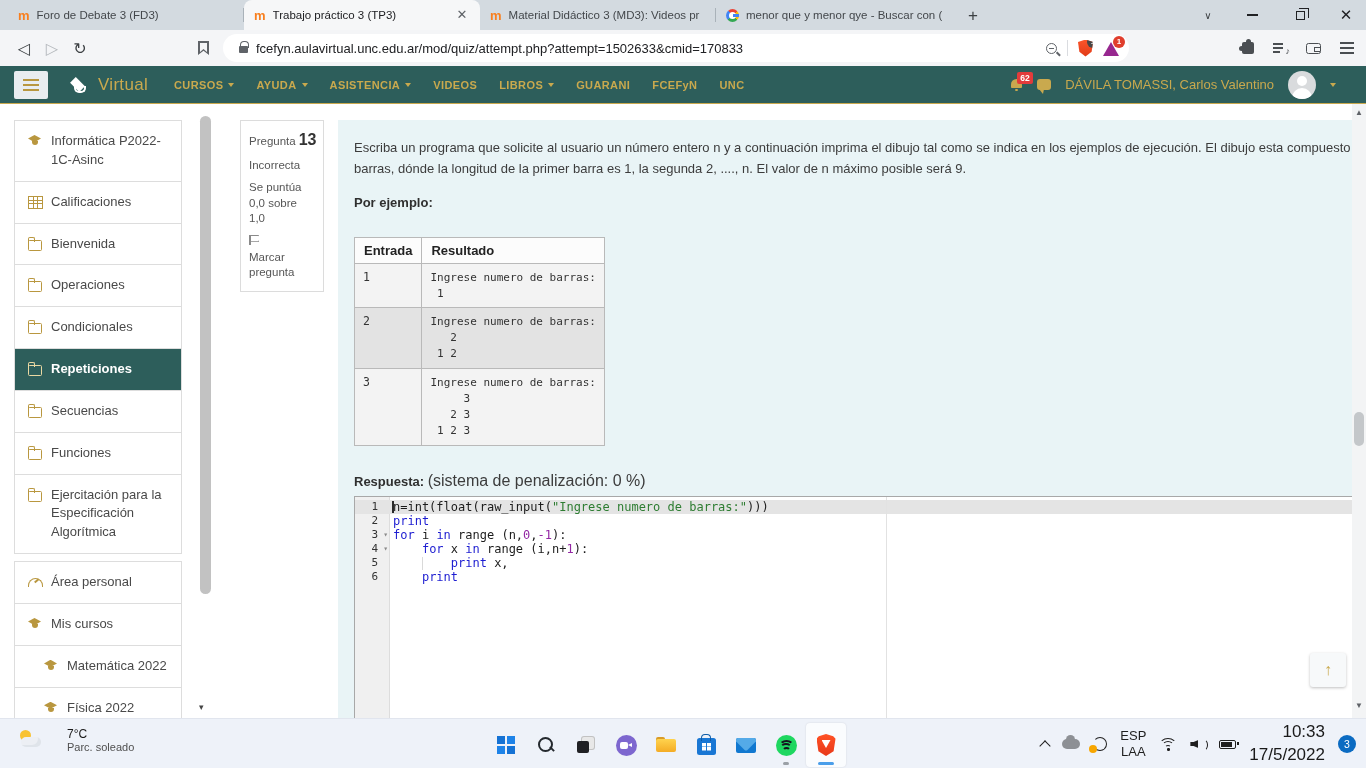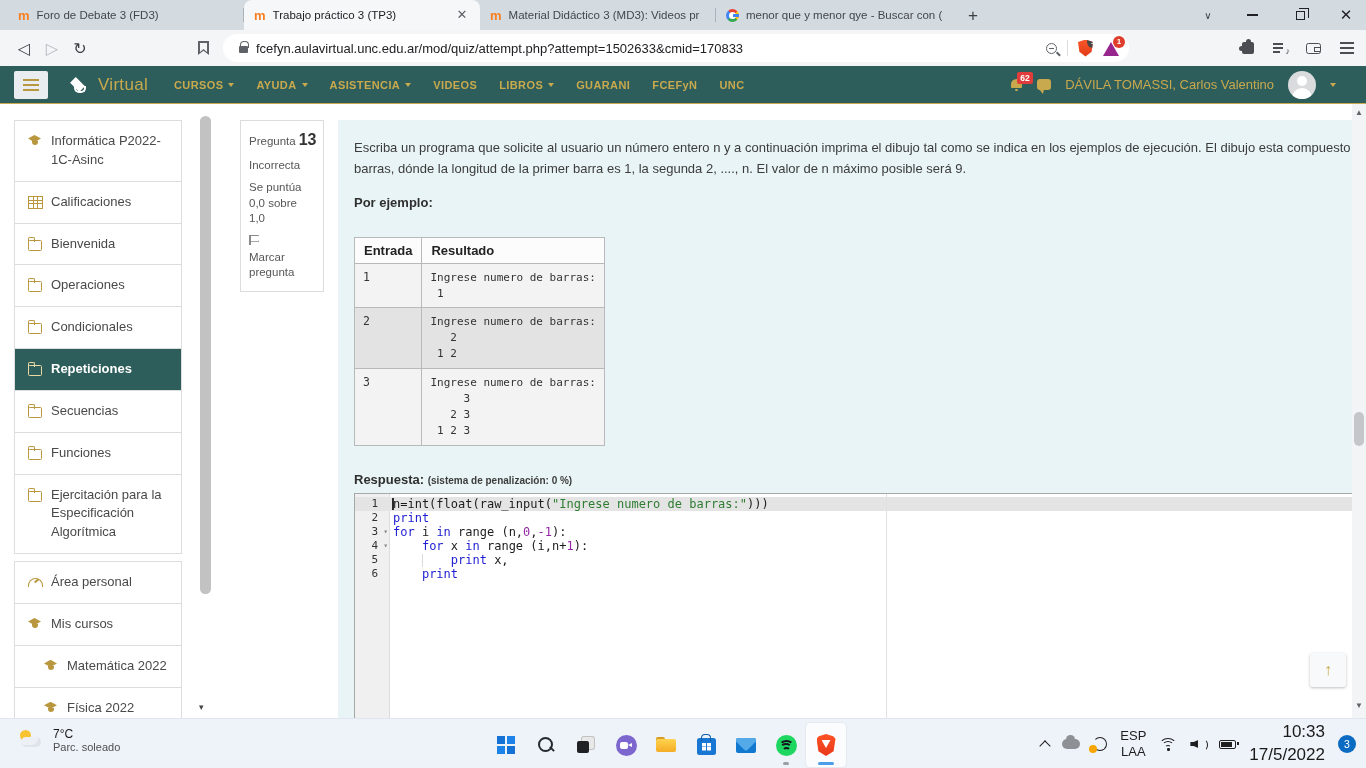--- a/index.html
+++ b/index.html
@@ -121,21 +121,21 @@
 .example-label{font-size:13px;font-weight:700;color:#2f2f2f;margin-top:15px}
 .extable{border-collapse:collapse;margin-top:27px}
 .extable th{background:#fcfcfc;border:1px solid #b9b9b9;font-size:13px;color:#222;text-align:left;padding:5px 9px}
 .extable td{border:1px solid #b9b9b9;vertical-align:top;padding:6px 8px}
 .extable .c-in{width:52px;font-family:"DejaVu Sans Mono",monospace;font-size:11.5px;color:#333}
 .extable .c-out{width:148px;font-family:"DejaVu Sans Mono",monospace;font-size:11px;color:#333;white-space:pre;line-height:1.45}
 .extable tr.shade td{background:#e3e3e3}
 .extable tr.lite td{background:#f3f3f3}
 .answer-row{margin-top:26px;font-size:13px;color:#2f2f2f}
 .answer-row b{font-weight:700}
-.answer-row .pen{font-size:10px;font-weight:700;color:#3c3c3c}
+.answer-row .pen{font-size:16px;font-weight:400;color:#3c3c3c}
 
 
 .editor{position:relative;margin-top:6px;margin-right:-16px;height:268px;background:#fff;border:1px solid #a8a8a8;display:flex;overflow:hidden}
 .editor::before{content:"";position:absolute;left:0;top:0;bottom:0;width:34px;background:#f0f0f0;border-right:1px solid #ddd}
 .ed-band{position:absolute;left:0;top:3px;right:0;height:14px;background:#e4e4e4}
 .ed-margin{position:absolute;left:531px;top:0;bottom:0;width:1px;background:#e2e2e2}
 .ed-gutter{position:relative;width:34px;flex:0 0 34px;padding-top:3px;font-family:"DejaVu Sans Mono",monospace;font-size:11px;color:#333}
 .gl{position:relative;height:14px;line-height:14px;text-align:right;padding-right:11px}
 .gl .fold{position:absolute;right:1px;top:0;font-size:8px;color:#8a8a8a}
 .ed-code{position:relative;flex:1;padding:3px 0 0 4px;font-family:"DejaVu Sans Mono",monospace;font-size:12px}
@@ -146,21 +146,21 @@
 
 
 .scrolltop{position:absolute;left:1310px;top:549px;width:36px;height:34px;background:#f7f9fa;border-radius:3px;box-shadow:0 1px 3px rgba(0,0,0,.25);display:flex;align-items:center;justify-content:center;font-size:16px;font-weight:700;color:#c9a94e}
 .pg-scroll{position:absolute;right:0;top:0;width:14px;height:614px;background:#f3f4f5}
 .pg-thumb{position:absolute;left:2px;top:308px;width:10px;height:34px;background:#c4c7ca;border-radius:5px}
 .pg-up{position:absolute;top:4px;left:3px;font-size:8px;color:#606368}
 .pg-down{position:absolute;bottom:8px;left:3px;font-size:8px;color:#606368}
 
 
 .taskbar{position:absolute;left:0;top:718px;width:100%;height:50px;background:#eef2f9;border-top:1px solid #e1e5ee}
-.weather{position:absolute;left:18px;top:8px;display:flex;gap:9px;align-items:center}
+.weather{position:absolute;left:18px;top:8px;display:flex;gap:23px;align-items:center}
 .w-ic{position:relative;width:26px;height:22px}
 .w-ic::before{content:"";position:absolute;left:2px;top:1px;width:11px;height:11px;border-radius:50%;background:#f8c231}
 .w-ic::after{content:"";position:absolute;left:3px;top:8px;width:20px;height:10px;background:#eceff4;border-radius:8px;box-shadow:-4px -3px 0 -1px #dfe4ea inset}
 .w-txt .t1{font-size:12px;color:#1a1a1a}
 .w-txt .t2{font-size:11px;color:#505050}
 .tb-center{position:absolute;left:486px;top:0;height:50px;display:flex;align-items:center}
 .tb-tile{width:40px;height:44px;display:flex;align-items:center;justify-content:center;position:relative;border-radius:4px;margin-top:2px}
 .tb-tile.active-app{background:#fafcfe;box-shadow:0 0 2px rgba(0,0,0,.12)}
 .tb-tile.active-app::after{content:"";position:absolute;bottom:2px;left:12px;width:16px;height:3px;border-radius:2px;background:#4a9eea}
 .run-dot::before{content:"";position:absolute;bottom:2px;left:17px;width:6px;height:3px;border-radius:2px;background:#9aa0a6}

